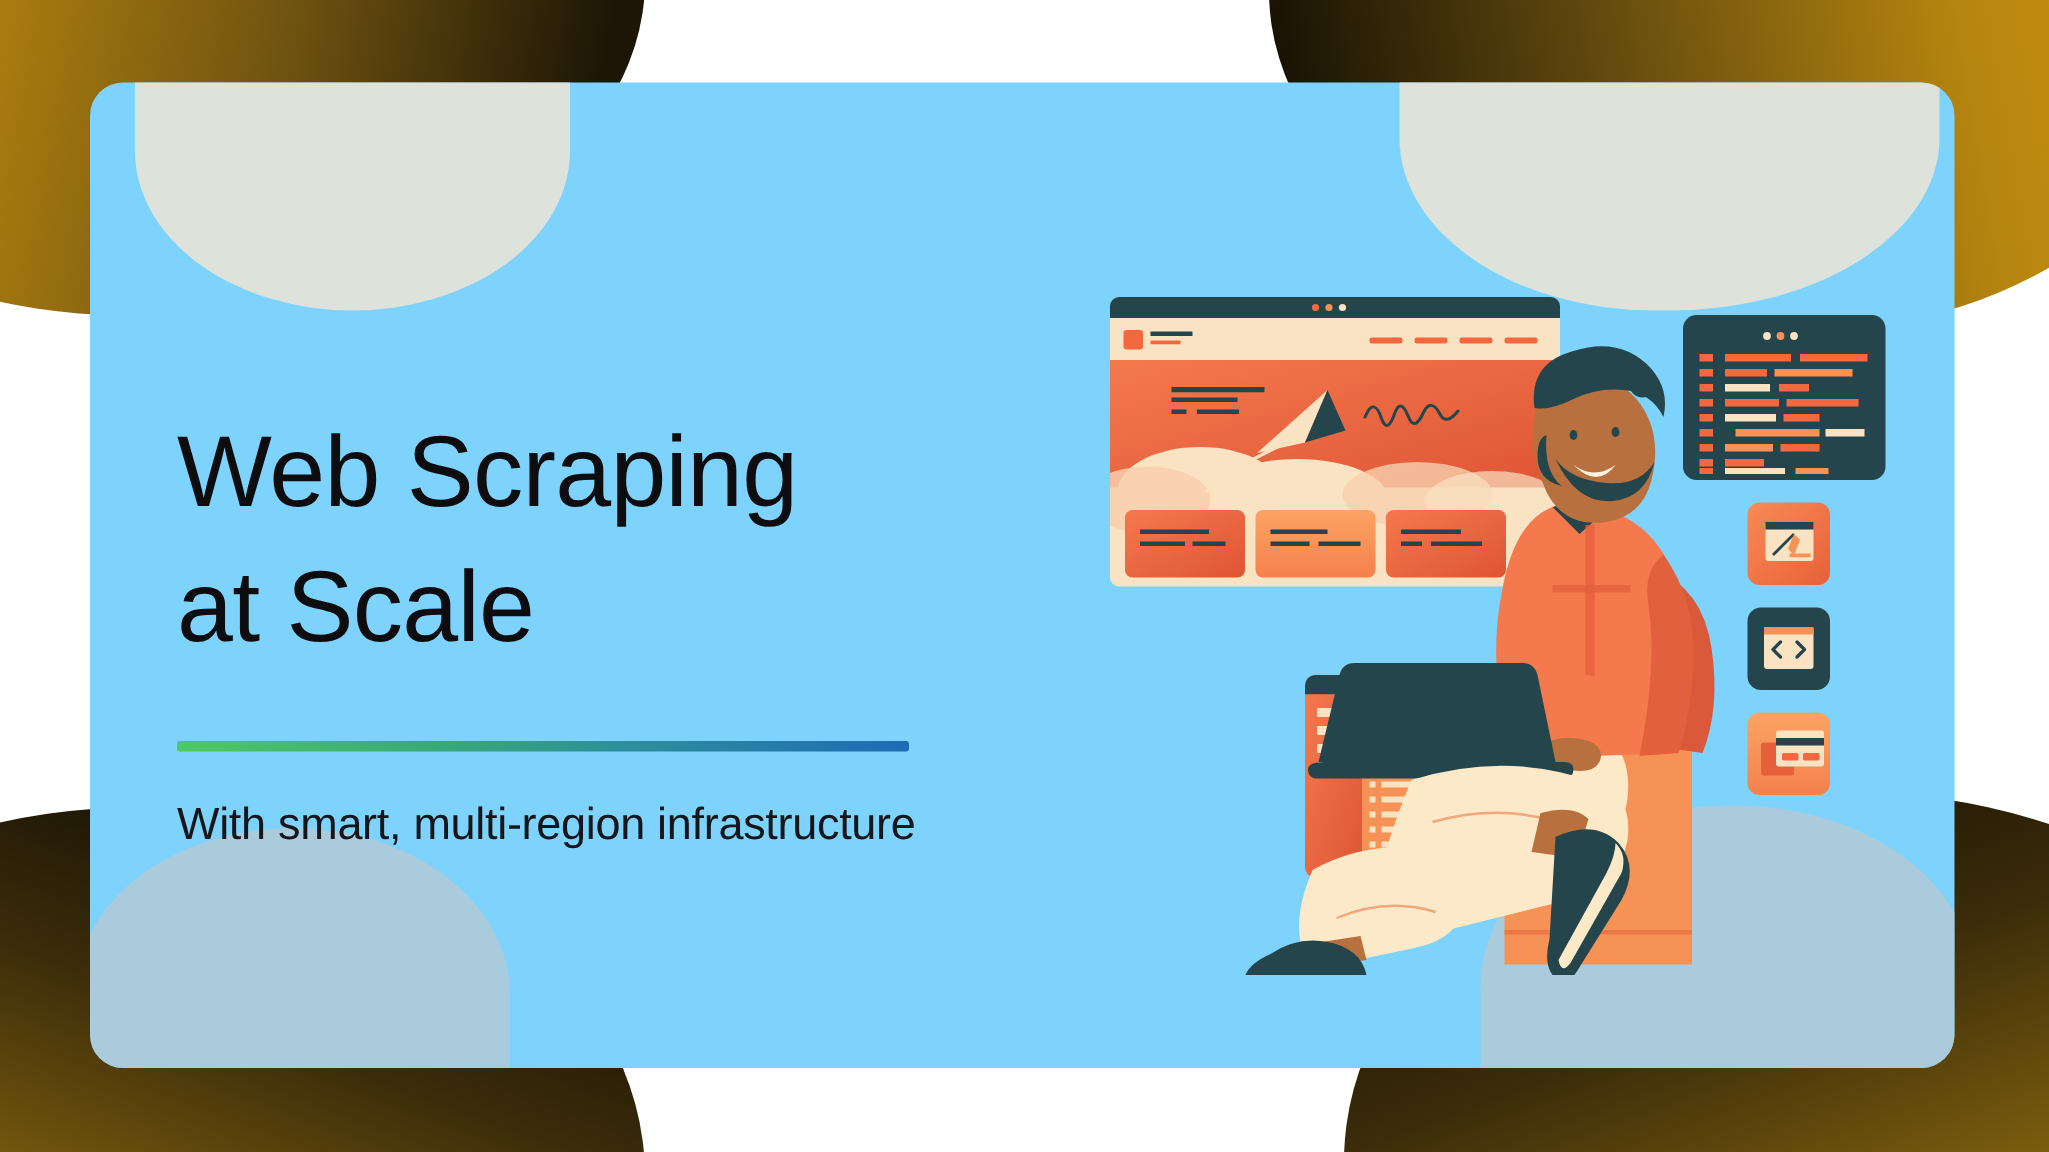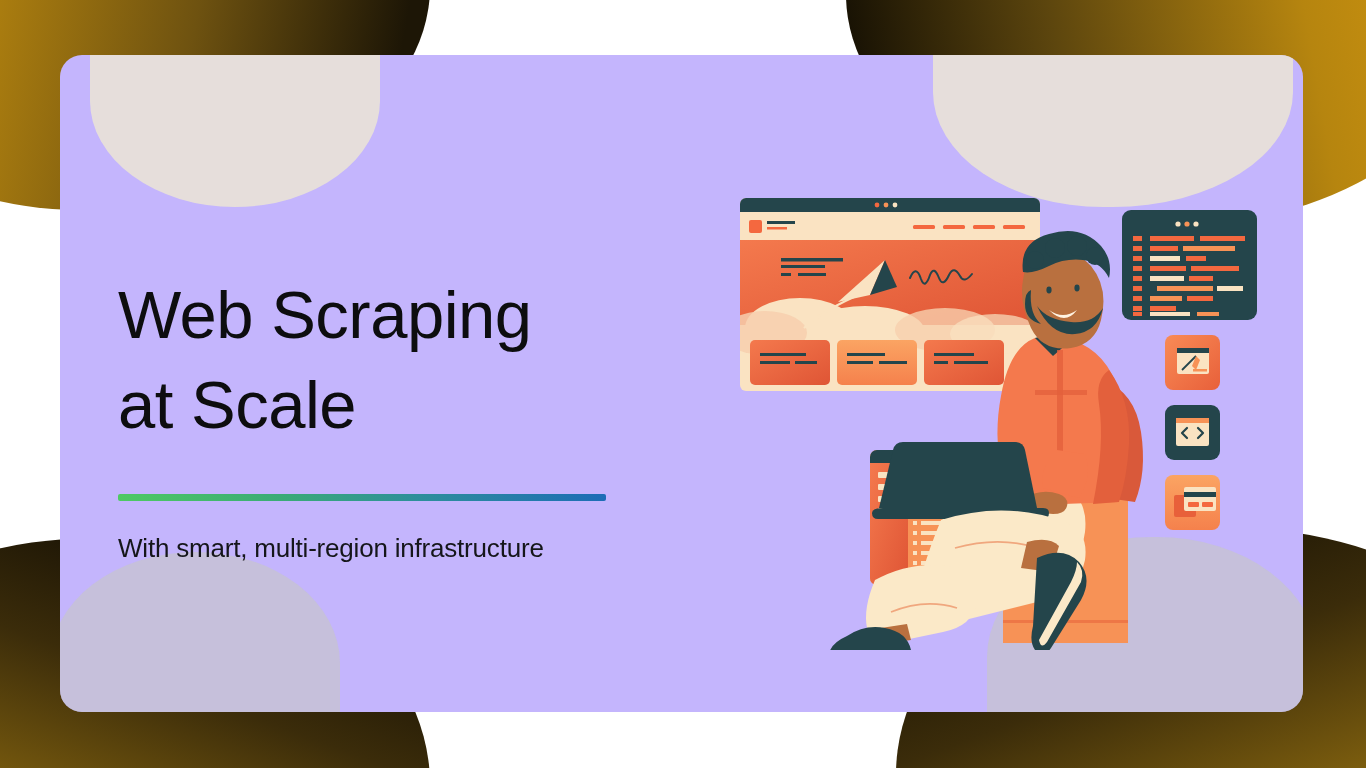--- a/index.html
+++ b/index.html
@@ -37,21 +37,21 @@
     width:660px; height:420px;
     border-radius:340px 330px 0 0 / 250px 240px 0 0;
     background:linear-gradient(340deg,#c7920f 0%,#8a680f 32%,#3b2c0a 64%,#100c03 94%);
   }
 
   
   .card {
     position:absolute;
     left:60px; top:55px;
     width:1243px; height:657px;
-    background:#c4b5fd;
+    background:#7dd3fc;
     border-radius:22px;
     overflow:hidden;
   }
   
   .lobe { position:absolute; pointer-events:none; }
   .lobe-tl {
     top:-48px; left:30px; width:290px; height:200px;
     border-radius:0 0 150px 150px / 0 0 110px 110px;
     background:rgba(235,228,214,0.88);
   }
@@ -82,21 +82,21 @@
     white-space:pre-line;
   }
   .rule {
     margin-top:44px;
     width:488px; height:7px;
     border-radius:2px;
     background:linear-gradient(90deg,#4ec963 0%,#3aab76 33%,#2d8e9b 62%,#1d6cb6 100%);
   }
   .subtitle {
     margin-top:32px;
-    font-size:26px;
+    font-size:30px;
     color:#15161a;
     font-weight:400;
     letter-spacing:-0.2px;
   }
 
   
   .illustration { position:absolute; left:645px; top:95px; width:580px; height:500px; z-index:4; }
   .illustration svg { display:block; width:100%; height:100%; }
 </style>
 </head>

